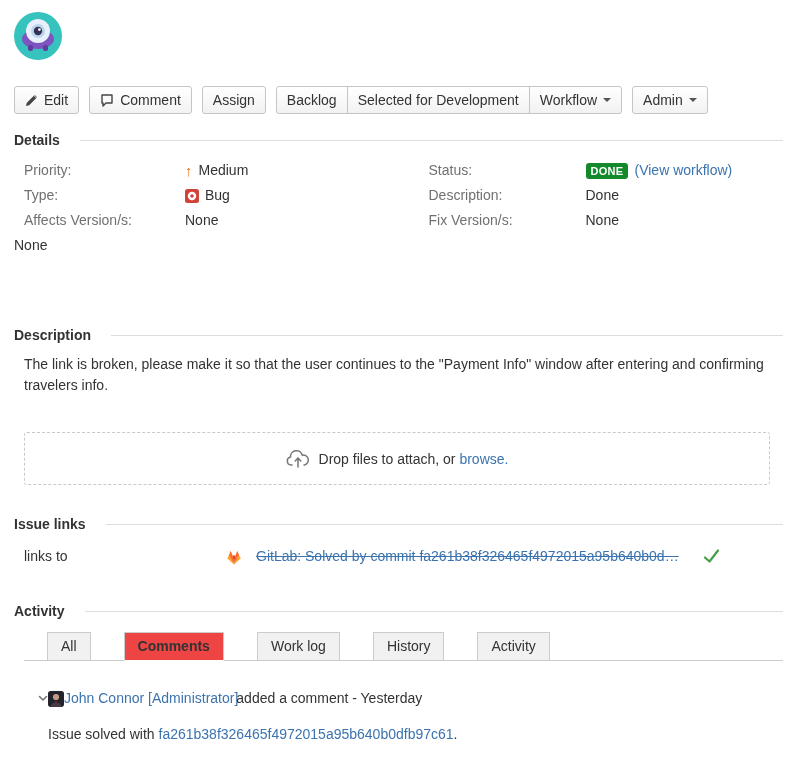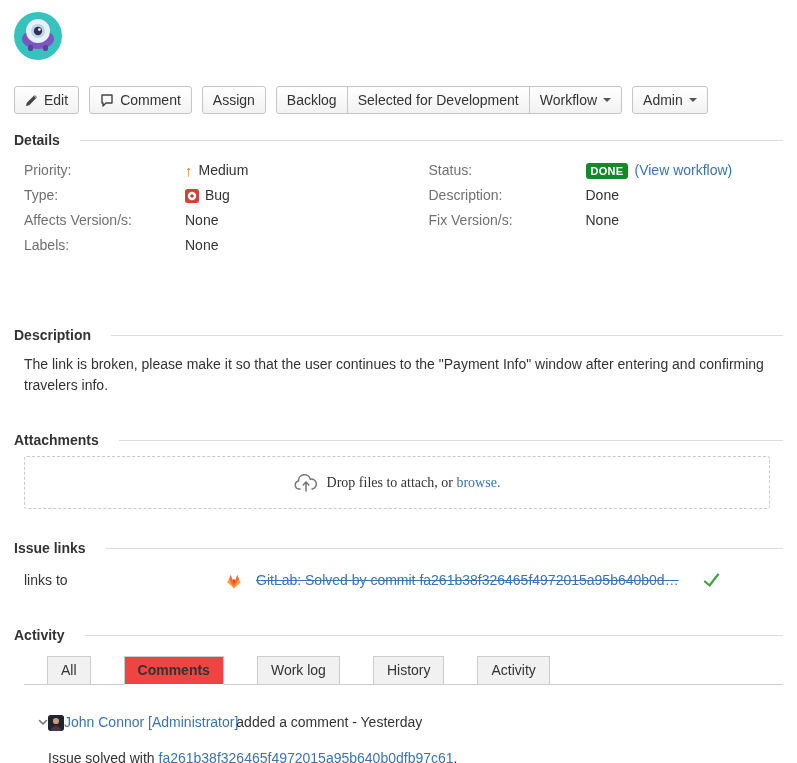--- a/index.html
+++ b/index.html
@@ -56,21 +56,21 @@
   }
 
   
   .module-description{margin-top:65px;}
   .desc-text{margin:10px 0 0 10px;width:752px;line-height:21px;}
 
   
   .module-attachments{margin-top:36px;}
   .dropzone{
     margin:7px 0 0 10px;width:746px;height:53px;border:1px dashed #c9c9c9;border-radius:3px;
-    display:flex;align-items:center;justify-content:center;gap:9px;font-family:Liberation Serif, serif;
+    display:flex;align-items:center;justify-content:center;gap:9px;
   }
 
   
   .module-links{margin-top:31px;}
   .link-row{display:flex;align-items:center;margin:15px 0 0 10px;width:752px;line-height:17px;}
   .link-rel{width:202px;flex:none;}
   .remote-link{display:inline-flex;align-items:flex-end;gap:14px;min-width:0;}
   .remote-link .lnk{text-decoration:line-through;white-space:nowrap;}
   .check-wrap{margin-left:auto;margin-right:56px;display:flex;}
 
@@ -173,21 +173,20 @@
                 </svg>
             </span>
             <span>Bug</span>
           </span>
         </div>
         <div class="prop-row">
           <span class="prop-label">Affects Version/s:</span>
           <span class="prop-value">None</span>
         </div>
         <div class="prop-row">
-          <span class="prop-label">Labels:</span>
           <span class="prop-value">None</span>
         </div>
       </div>
       <div class="props-col col-right">
         <div class="prop-row">
           <span class="prop-label">Status:</span>
           <span class="prop-value">
             <span class="status-badge">DONE</span>
             <a>(View workflow)</a>
           </span>
@@ -206,24 +205,20 @@
 
   <div class="module module-description">
     <div class="module-header">
       <span>Description</span>
       <span class="hr-line"></span>
     </div>
     <div class="desc-text">The link is broken, please make it so that the user continues to the "Payment Info" window after entering and confirming travelers info.</div>
   </div>
 
   <div class="module module-attachments">
-    <div class="module-header">
-      <span>Attachments</span>
-      <span class="hr-line"></span>
-    </div>
     <div class="dropzone">
       <span class="icon">
         <svg width="24" height="19" viewBox="0 0 24 19">
           <path d="M6 16 H5 a4 4 0 0 1 -0.5 -7.9 A6 6 0 0 1 16.3 6.2 A4.5 4.5 0 0 1 18.5 15.9 H18" fill="none" stroke="#777" stroke-width="1.5" stroke-linecap="round"></path>
           <path d="M12 18 V9 M12 9 L9.2 12 M12 9 L14.8 12" fill="none" stroke="#777" stroke-width="1.5" stroke-linecap="round" stroke-linejoin="round"></path>
         </svg>
       </span>
       <span>
         <span>Drop files to attach, or</span>
         <a>browse.</a>

